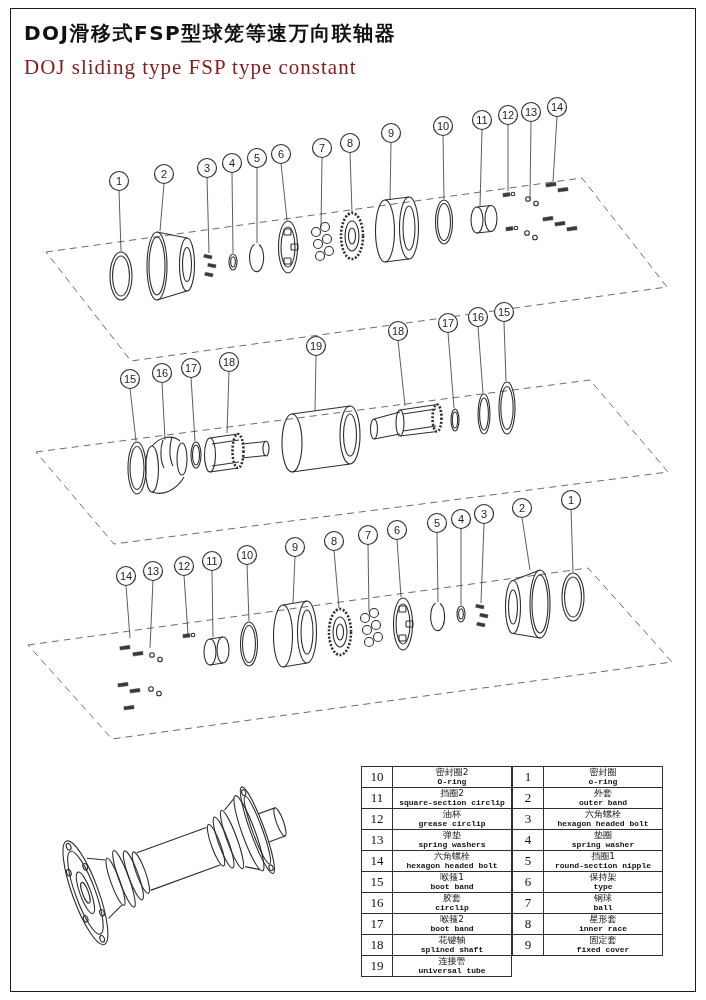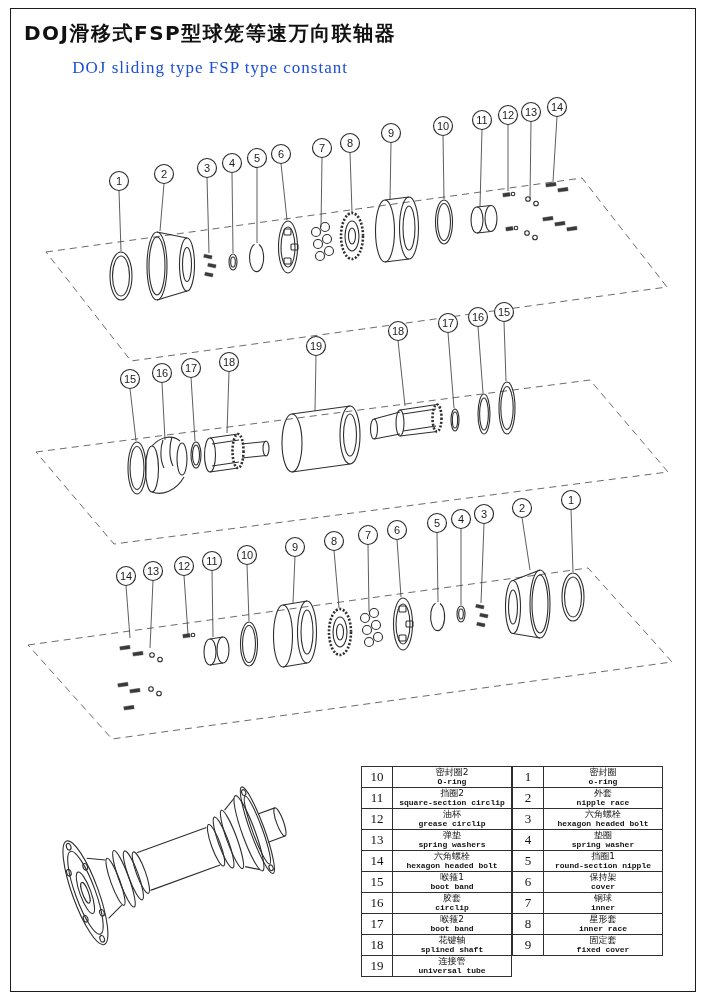--- a/index.html
+++ b/index.html
@@ -11,22 +11,22 @@
   .frame {
     position:absolute; left:10px; top:8px; width:686px; height:984px;
     border:1.4px solid #1c1c1c; pointer-events:none;
   }
   .titles { position:absolute; left:24px; top:20px; color:#111; }
   .title-cn {
     font-family:"DejaVu Sans", sans-serif; font-weight:700;
     font-size:20px; letter-spacing:1.5px; margin-bottom:6px;
   }
   .title-en {
-    font-family:"Liberation Serif", serif; font-size:17px;
-    letter-spacing:1px; line-height:29px; color:#1d4ed8;text-align:center;
+    font-family:"Liberation Serif", serif; font-size:21px;
+    letter-spacing:1px; line-height:29px; color:#7f1d1d;
   }
   svg.diagram { position:absolute; left:0; top:0; }
 
   
   .parts ellipse, .parts circle, .parts line, .parts path, .parts rect {
     stroke:#2e2e2e; stroke-width:1.1; fill:none;
   }
   .parts .hw { fill:#3a3a3a; stroke:#3a3a3a; stroke-width:0.4; }
   .parts .spline { stroke-width:2.6; stroke-dasharray:2 1.7; }
   .dash { stroke:#5a5a5a; stroke-width:0.9; fill:none; stroke-dasharray:7 5; }
@@ -600,21 +600,21 @@
           <td class="num">1</td>
           <td class="name">
               <div class="cn">密封圈</div>
               <div class="en">o-ring</div>
             </td>
         </tr>
         <tr>
           <td class="num">2</td>
           <td class="name">
               <div class="cn">外套</div>
-              <div class="en">nipple race</div>
+              <div class="en">outer band</div>
             </td>
         </tr>
         <tr>
           <td class="num">3</td>
           <td class="name">
               <div class="cn">六角螺栓</div>
               <div class="en">hexagon headed bolt</div>
             </td>
         </tr>
         <tr>
@@ -628,28 +628,28 @@
           <td class="num">5</td>
           <td class="name">
               <div class="cn">挡圈1</div>
               <div class="en">round-section nipple</div>
             </td>
         </tr>
         <tr>
           <td class="num">6</td>
           <td class="name">
               <div class="cn">保持架</div>
-              <div class="en">cover</div>
+              <div class="en">type</div>
             </td>
         </tr>
         <tr>
           <td class="num">7</td>
           <td class="name">
               <div class="cn">钢球</div>
-              <div class="en">inner</div>
+              <div class="en">ball</div>
             </td>
         </tr>
         <tr>
           <td class="num">8</td>
           <td class="name">
               <div class="cn">星形套</div>
               <div class="en">inner race</div>
             </td>
         </tr>
         <tr>

